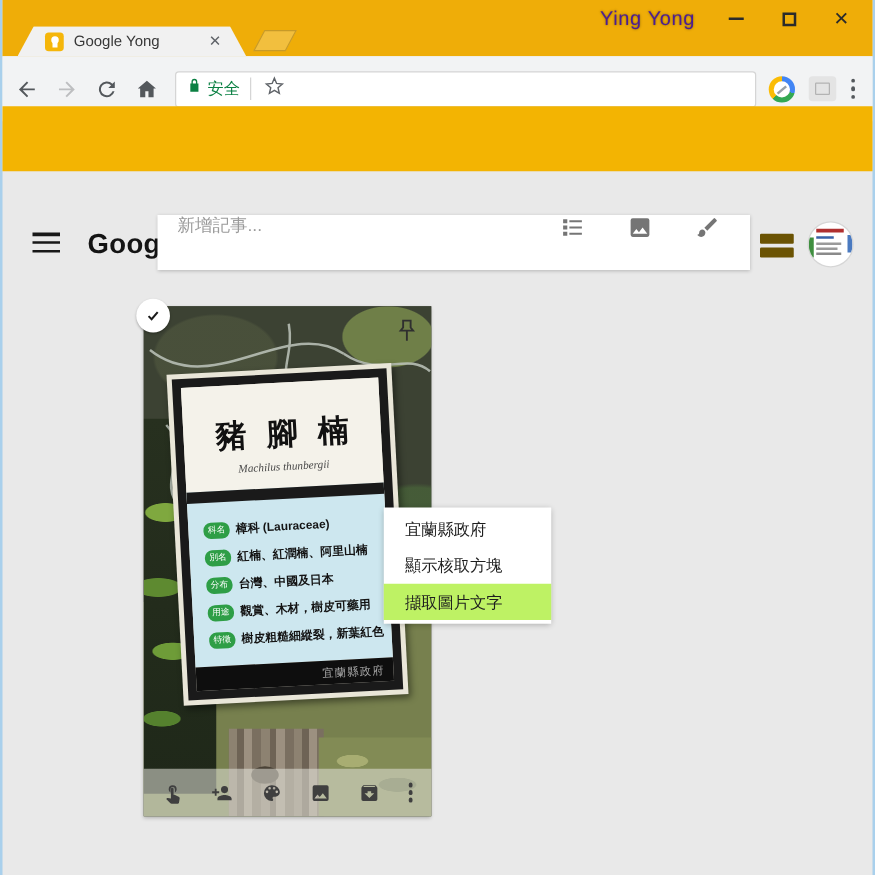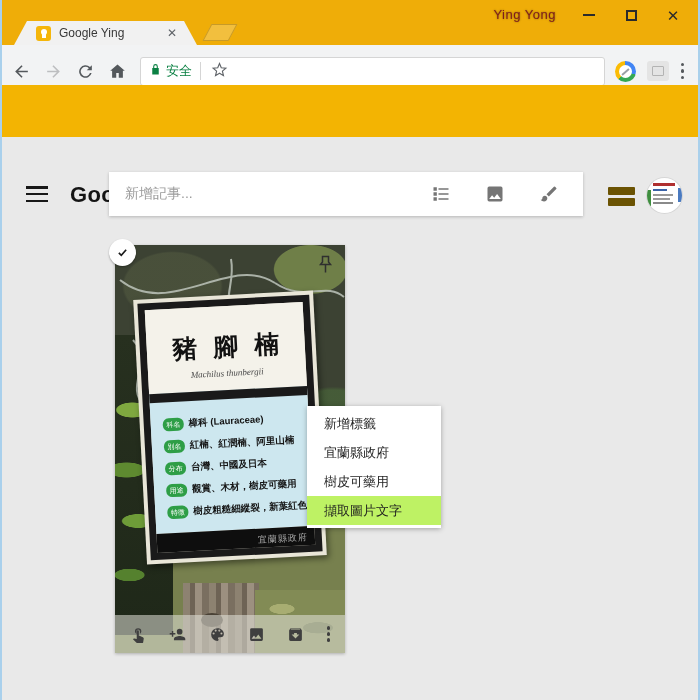--- a/index.html
+++ b/index.html
@@ -3,21 +3,21 @@
 <meta charset="utf-8">
 <style>
   * { margin:0; padding:0; box-sizing:border-box; }
   html,body { width:700px; height:700px; overflow:hidden; }
   body { font-family:"Liberation Sans","DejaVu Sans",sans-serif; }
   #app { position:relative; width:700px; height:700px; background:#E9E9E9;
          border-left:2px solid #A9D0EC; border-right:2px solid #A9D0EC; }
 
   
   .titlebar { position:absolute; left:0; top:0; width:100%; height:45px; background:#EFAD08; }
-  .profile-name { position:absolute; right:142px; top:7px; font-size:13px; color:#7f1d1d;
+  .profile-name { position:absolute; right:142px; top:7px; font-size:16px; color:#4c1d95;
                   text-shadow:0 0 2px rgba(0,0,0,.45); letter-spacing:.5px; }
   .win-controls { position:absolute; right:4px; top:0; height:30px; display:flex; }
   .win-btn { width:42px; height:30px; display:flex; align-items:center; justify-content:center; color:#2B2B2B; }
   .min-glyph { width:12px; height:2px; background:#2B2B2B; }
   .max-glyph { width:11px; height:11px; border:2px solid #2B2B2B; }
   .close-glyph { font-size:15px; line-height:1; color:#2B2B2B; }
 
   .tab { position:absolute; left:12px; top:21px; width:183px; height:24px; background:#F1F1F1;
          clip-path:polygon(0 100%, 13px 0, calc(100% - 13px) 0, 100% 100%);
          display:flex; align-items:center; padding:0 20px 0 22px; }
@@ -71,22 +71,22 @@
             background:#fff; overflow:hidden; box-shadow:0 0 0 1px rgba(0,0,0,.08); }
   .avatar .a1 { position:absolute; left:6px; top:5px; width:22px; height:3px; background:#B03030; }
   .avatar .a2 { position:absolute; left:6px; top:11px; width:14px; height:2px; background:#3A63A8; }
   .avatar .a3 { position:absolute; left:6px; top:16px; width:20px; height:2px; background:#9a9a9a; }
   .avatar .a4 { position:absolute; left:6px; top:20px; width:17px; height:2px; background:#9a9a9a; }
   .avatar .a5 { position:absolute; left:6px; top:24px; width:20px; height:2px; background:#8a8a8a; }
   .avatar .a6 { position:absolute; left:0; top:12px; width:4px; height:16px; background:#3F8E3F; }
   .avatar .a7 { position:absolute; right:0; top:10px; width:4px; height:14px; background:#4A7AC0; }
 
   
-  .compose { position:absolute; left:107px; top:172px; width:474px; height:44px; background:#fff;
-             box-shadow:0 1px 3px rgba(0,0,0,.22); display:flex; align-items:center; }
+  .compose { position:absolute; left:124px; top:172px; width:474px; height:44px; background:#fff;
+             box-shadow:0 1px 3px rgba(0,0,0,.22); display:flex; }
   .compose-ph { color:#9B9B9B; font-size:14px; margin-left:16px; flex:1; }
   .compose-ic { width:20px; height:20px; margin-right:34px; }
   .compose-ic svg { width:20px; height:20px; fill:#757575; }
 
   
   .note-card { position:absolute; left:113px; top:245px; width:230px; height:408px;
                box-shadow:0 1px 3px rgba(0,0,0,.25); background:#3C4233; }
   .photo { position:absolute; inset:0; overflow:hidden;
            background:
              radial-gradient(60px 40px at 85% 6%, #6F7F48 0 60%, transparent 62%),
@@ -149,21 +149,21 @@
   .ctx-item.hl { background:#bef264; }
 </style>
 </head>
 <body>
 
 <div id="app">
 
   <div class="titlebar">
     <div class="tab">
       <span class="tab-favicon"></span>
-      <span class="tab-title">Google Ying</span>
+      <span class="tab-title">Google Yong</span>
       <span class="tab-close">✕</span>
     </div>
     <div class="newtab-btn"></div>
     <span class="profile-name">Ying Yong</span>
     <div class="win-controls">
       <div class="win-btn">
           <span class="min-glyph"></span>
         </div>
       <div class="win-btn">
           <span class="max-glyph"></span>
@@ -357,19 +357,18 @@
     </div>
     <div class="note-pin">
       <svg viewBox="0 0 17 19">
           <path d="M5.5 1.5h6v5.5l2 2.5h-10l2-2.5z"></path>
           <path d="M8.5 9.5V17.5"></path>
         </svg>
     </div>
   </div>
 
   <div class="ctx-menu">
-    <div class="ctx-item">新增標籤</div>
     <div class="ctx-item">宜蘭縣政府</div>
-    <div class="ctx-item">樹皮可藥用</div>
+    <div class="ctx-item">顯示核取方塊</div>
     <div class="ctx-item hl">擷取圖片文字</div>
   </div>
 
 </div>
 
 </body></html>

